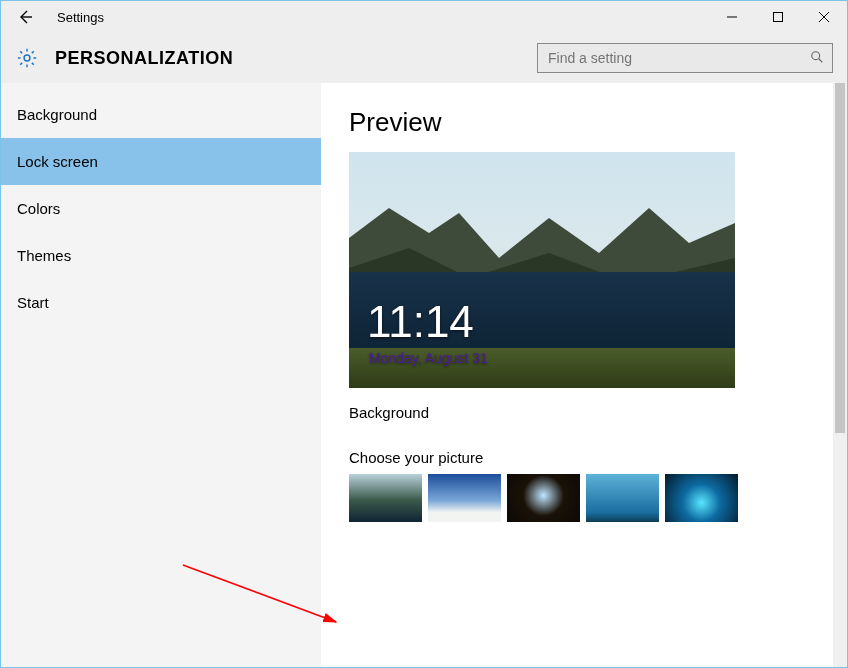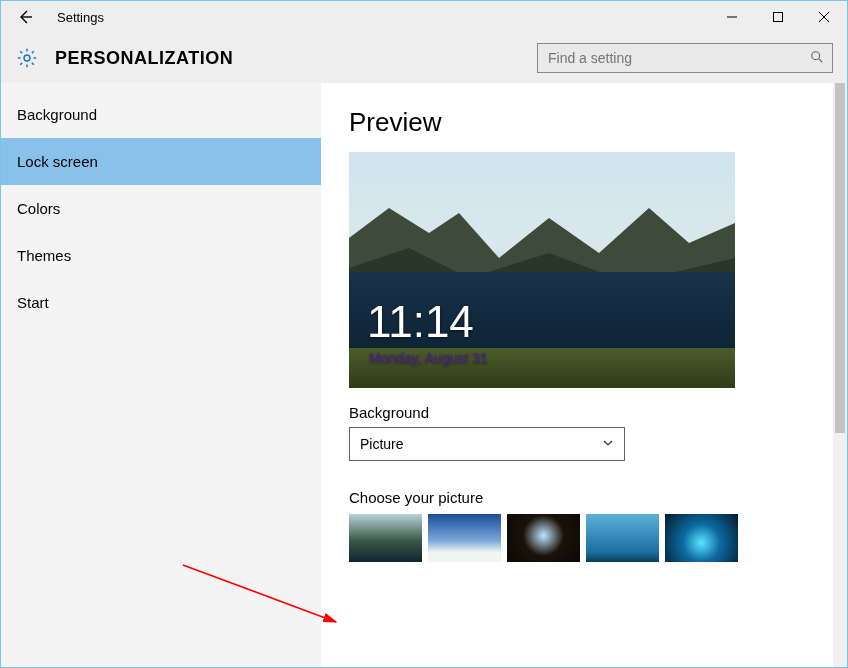--- a/index.html
+++ b/index.html
@@ -325,28 +325,20 @@
             <path d="M0 120 L0 40 L40 10 L80 35 L110 15 L150 60 L200 20 L250 55 L300 10 L340 45 L386 25 L386 120 Z" fill="#3e4a3a"></path>
             <path d="M0 120 L0 70 L60 50 L120 80 L200 55 L280 85 L386 60 L386 120 Z" fill="#2a3626"></path>
           </svg>
           <div class="lake"></div>
           <div class="grass"></div>
           <div class="time">11:14</div>
           <div class="date">Monday, August 31</div>
         </div>
 
         <div class="field-label">Background</div>
-        <div class="dropdown">
-          <span>Picture</span>
-          <span class="chevron">
-            <svg viewBox="0 0 12 12">
-                <path d="M2 4 L6 8 L10 4" fill="none" stroke="#333" stroke-width="1.2"></path>
-              </svg>
-          </span>
-        </div>
 
         <div class="choose-label">Choose your picture</div>
         <div class="thumbs">
           <div class="thumb thumb1"></div>
           <div class="thumb thumb2"></div>
           <div class="thumb thumb3"></div>
           <div class="thumb thumb4"></div>
           <div class="thumb thumb5"></div>
         </div>
 

